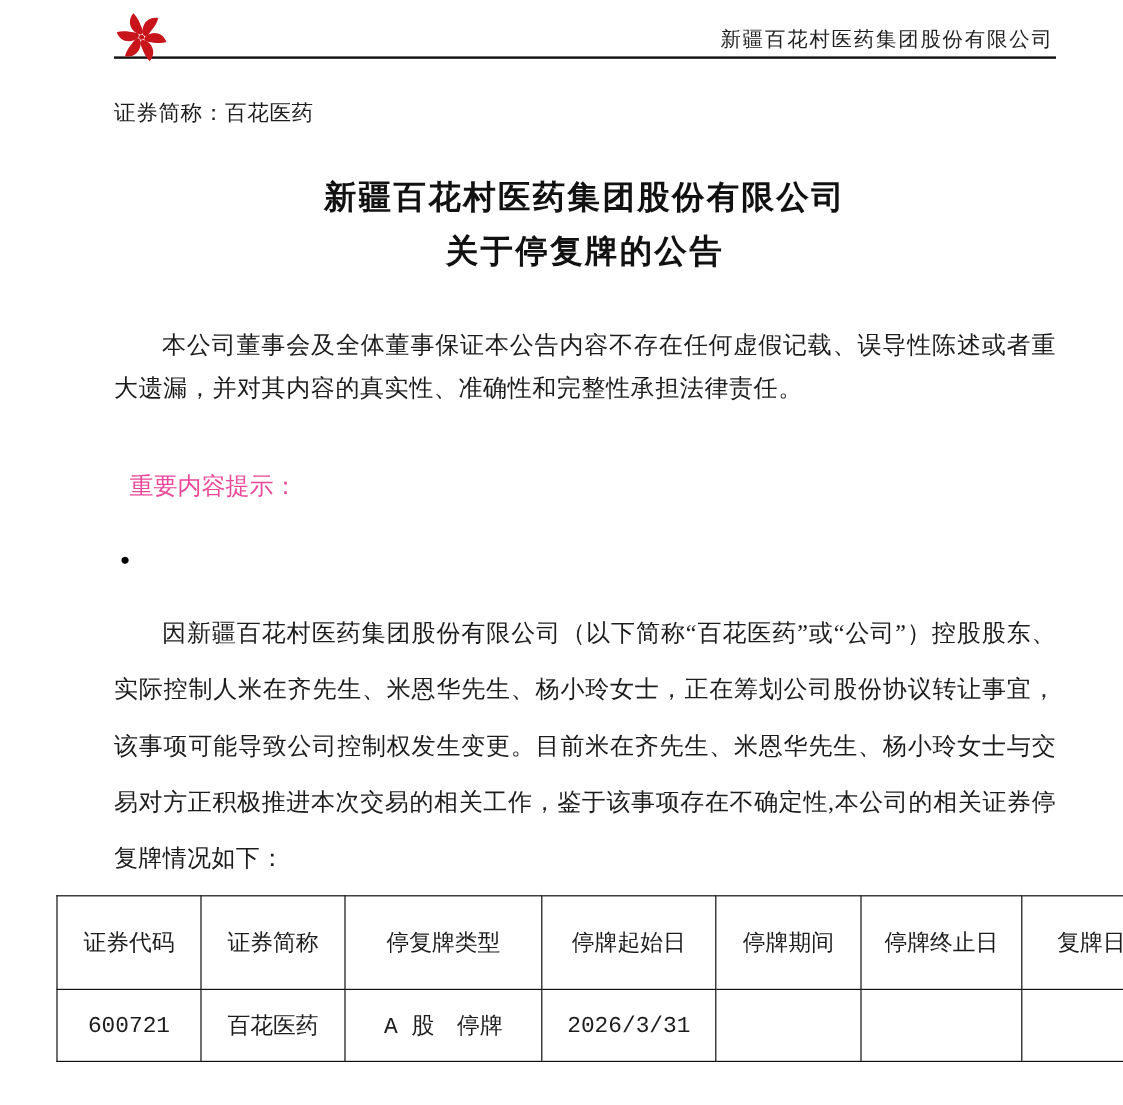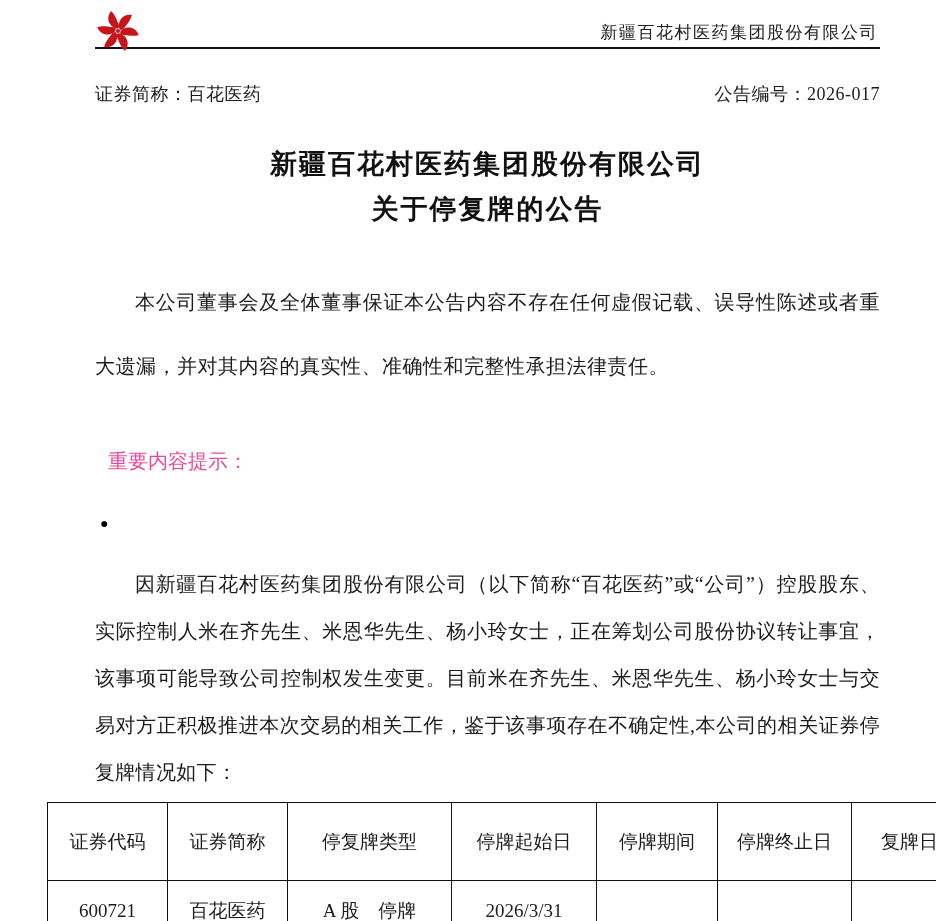--- a/index.html
+++ b/index.html
@@ -51,21 +51,21 @@
     font-size: 27px;
     line-height: 45px;
     letter-spacing: 2px;
     color: #111;
   }
 
   
   .disclaimer {
     margin-top: 38px;
     font-size: 20px;
-    line-height: 64px;
+    line-height: 36px;
     text-indent: 2em;
     text-align: justify;
     letter-spacing: 0.5px;
   }
 
   
   .notice-heading {
     margin-top: 50px;
     padding-left: 13px;
     font-family: "Liberation Sans", sans-serif;
@@ -106,20 +106,21 @@
     font-size: 19px;
   }
   .doc-table th, .doc-table td {
     border: 1.5px solid #111;
     text-align: center;
     vertical-align: middle;
     font-weight: normal;
     padding: 0 4px;
     overflow: hidden;
     white-space: nowrap;
+    font-family: Liberation Mono, monospace;
   }
   .doc-table thead tr { height: 78px; }
   .doc-table tbody tr { height: 60px; }
   .col-1 { width: 120px; }
   .col-2 { width: 120px; }
   .col-3 { width: 164px; }
   .col-4 { width: 145px; }
   .col-5 { width: 121px; }
   .col-6 { width: 134px; }
   .col-7 { width: 116px; }
@@ -139,21 +140,20 @@
         <path d="M52 36 C 53 20 66 9 83 12 C 79 27 72 33 65 43 C 59 51 51 49 52 36 Z" transform="rotate(240 50 50)"></path>
         <path d="M52 36 C 53 20 66 9 83 12 C 79 27 72 33 65 43 C 59 51 51 49 52 36 Z" transform="rotate(300 50 50)"></path>
         <circle cx="50" cy="50" r="5"></circle>
       </g>
     </svg>
     <div class="company-small">新疆百花村医药集团股份有限公司</div>
   </div>
 
   <div class="info-row">
     <div><span>证券简称：</span><span>百花医药</span></div>
-    <div><span>公告编号：</span><span>2026-017</span></div>
   </div>
 
   <div class="doc-title">
     <div>新疆百花村医药集团股份有限公司</div>
     <div>关于停复牌的公告</div>
   </div>
 
   <p class="disclaimer">本公司董事会及全体董事保证本公告内容不存在任何虚假记载、误导性陈述或者重大遗漏，并对其内容的真实性、准确性和完整性承担法律责任。</p>
 
   <div class="notice-heading">重要内容提示：</div>

